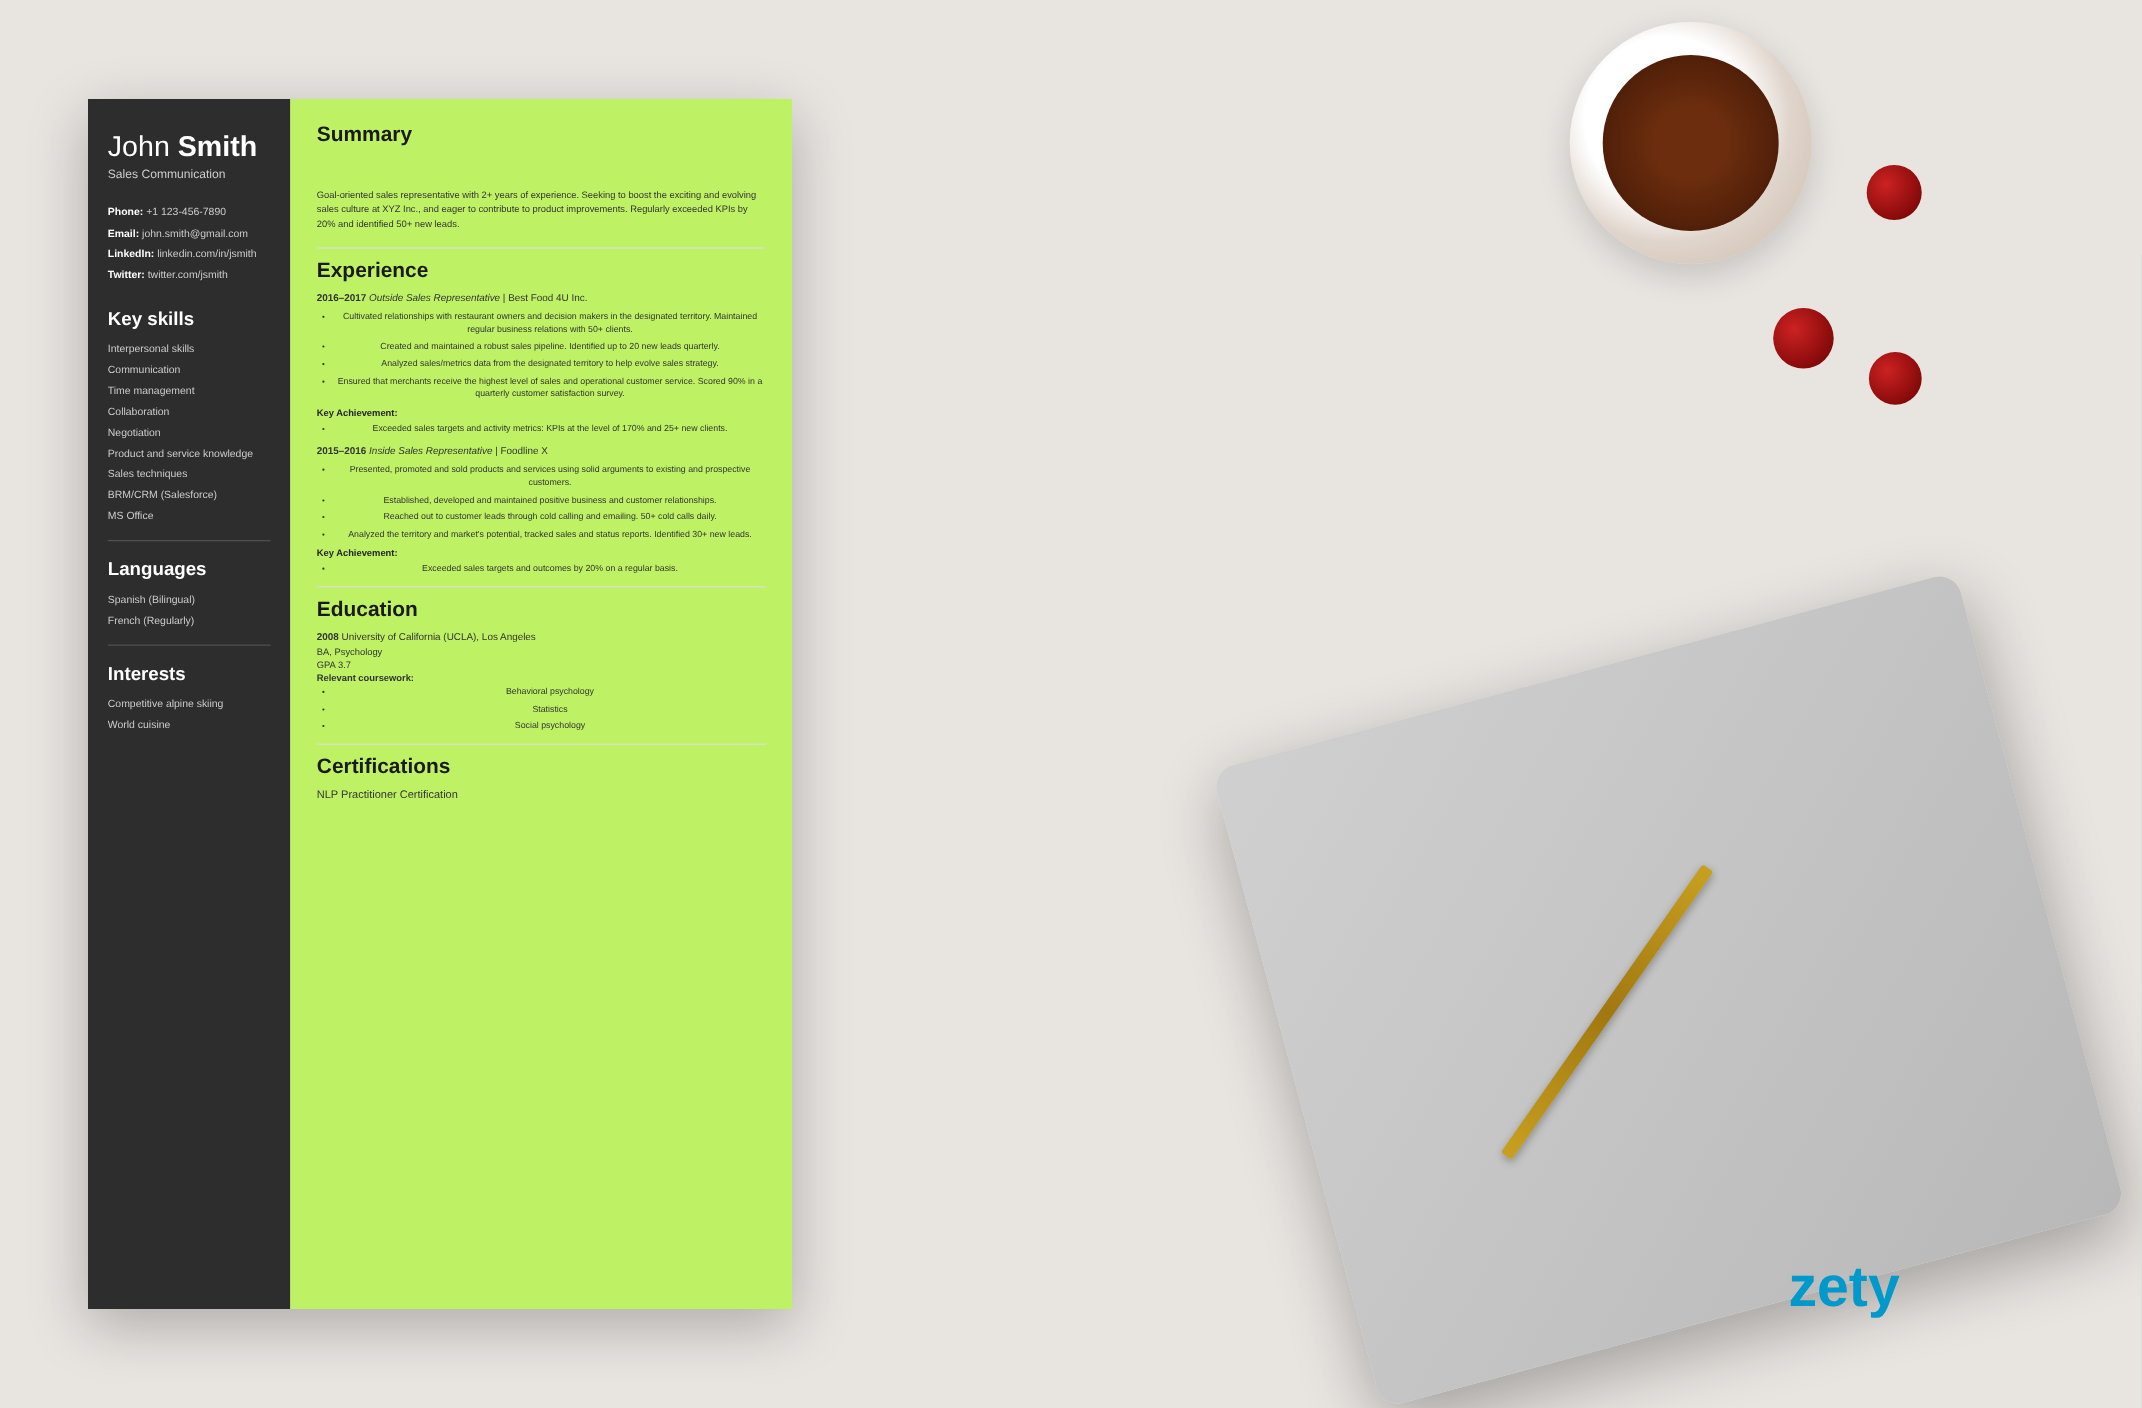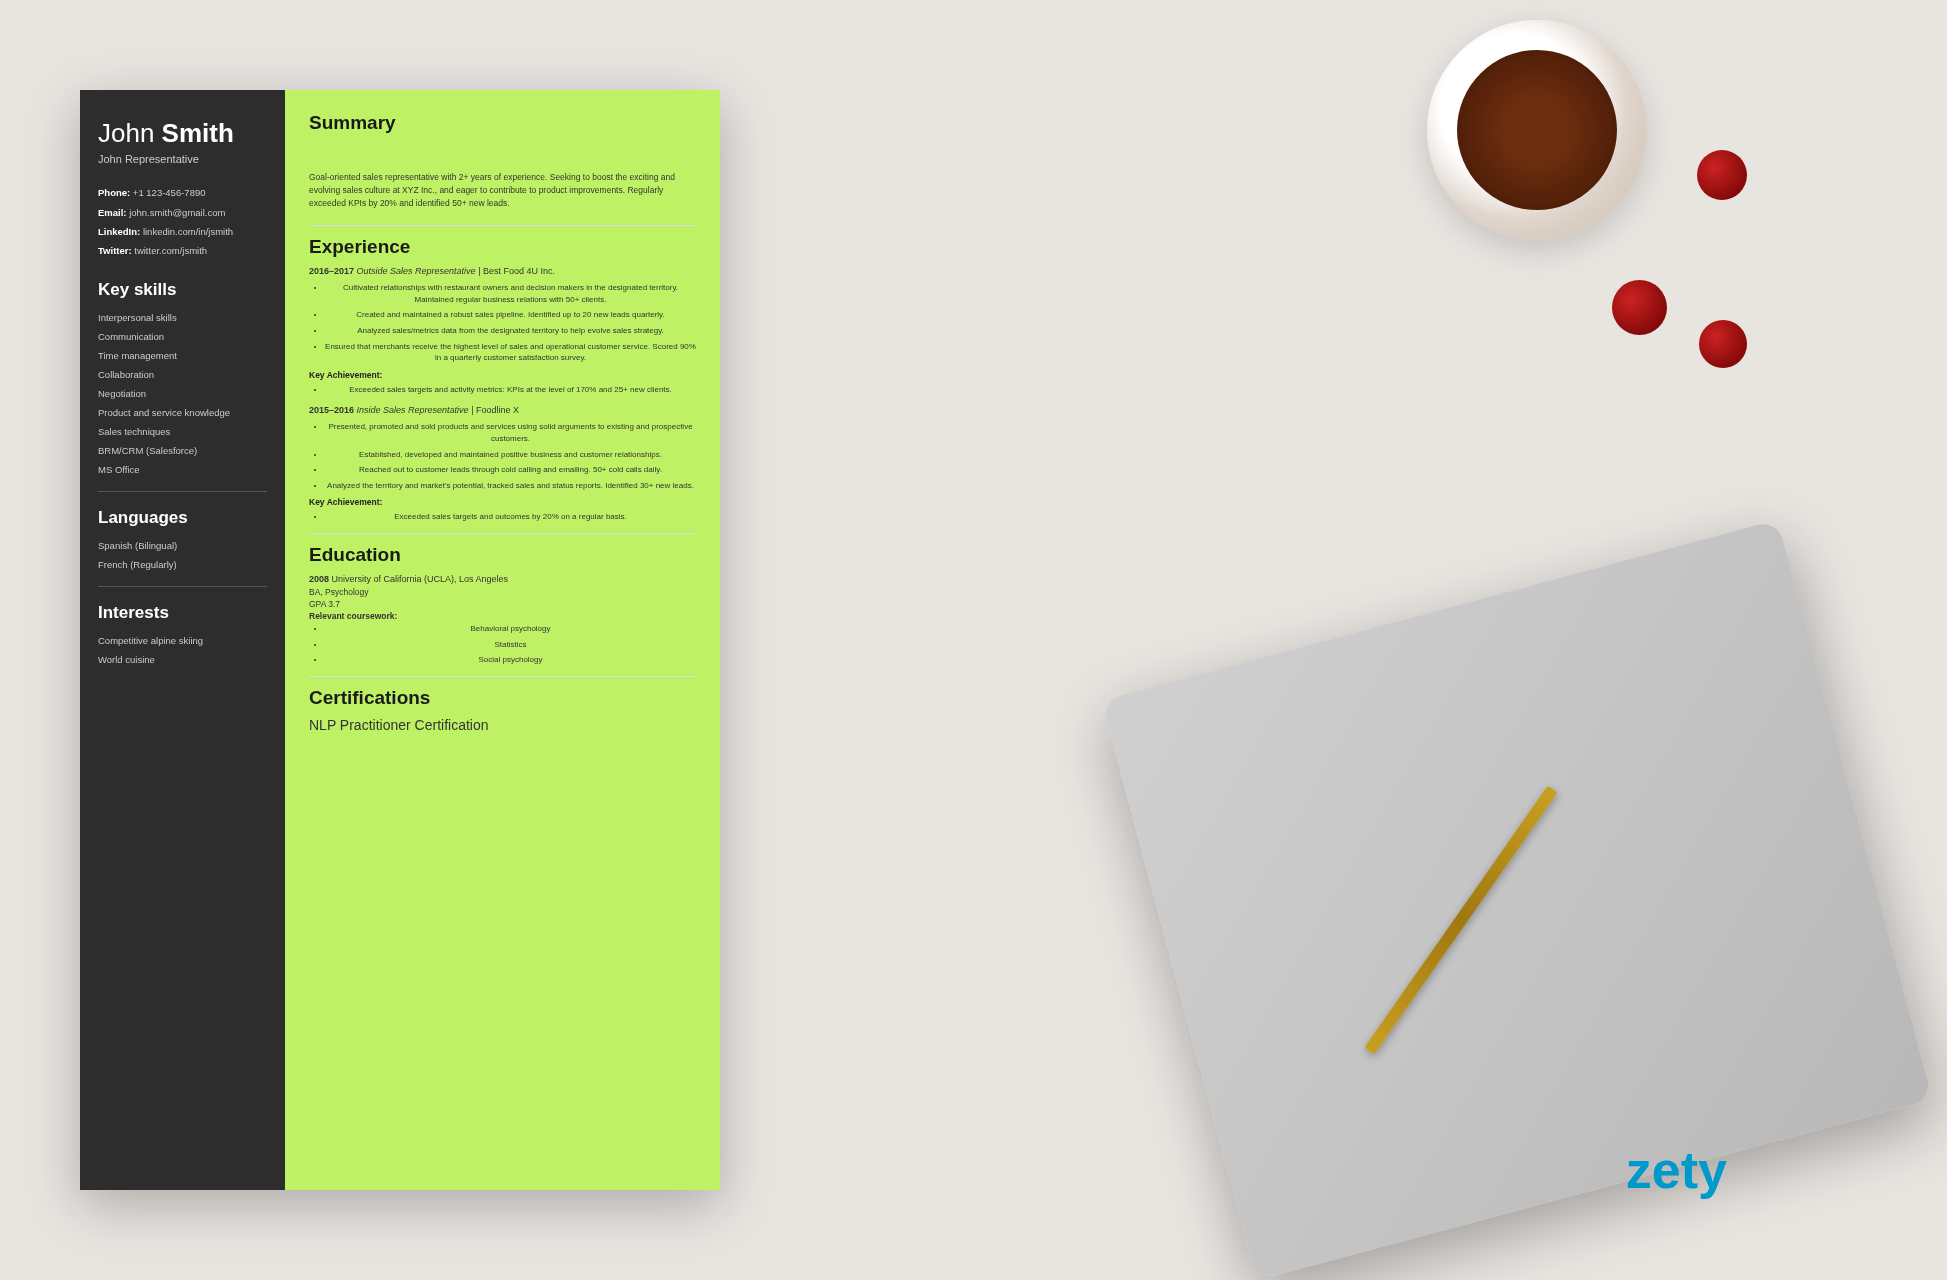--- a/index.html
+++ b/index.html
@@ -116,21 +116,21 @@
       width: 640px;
       min-height: 1100px;
       background: white;
       display: flex;
       flex-direction: row;
       box-shadow: 0 15px 50px rgba(0,0,0,0.25);
     }
 
     
     .sidebar {
-      width: 205px;
+      width: 184px;
       background-color: #2d2d2d;
       color: white;
       padding: 28px 18px;
       flex-shrink: 0;
     }
 
     .sidebar-name {
       font-size: 26px;
       font-weight: normal;
       line-height: 1.2;
@@ -268,21 +268,21 @@
     .edu-detail {
       font-size: 8.5px;
       color: #333;
       margin-bottom: 2px;
     }
     .edu-detail.bold {
       font-weight: bold;
     }
 
     .cert-text {
-      font-size: 14px;
+      font-size: 10px;
       color: #333;
       margin-top: 4px;
     }
 
     .section-separator {
       border: none;
       border-top: 1.5px solid #ddd;
       margin: 10px 0;
     }
   </style>
@@ -305,21 +305,21 @@
 
 <div class="zety-logo">zety</div>
 
 <div class="resume-doc">
 
   <div class="sidebar">
 
     <div class="sidebar-name">
       <span>John </span><strong>Smith</strong>
     </div>
-    <div class="sidebar-title">John Representative</div>
+    <div class="sidebar-title">Sales Communication</div>
 
     <div class="sidebar-contact">
       <div class="sidebar-contact-item">
         <span class="label">Phone:</span>
         <span>+1 123-456-7890</span>
       </div>
       <div class="sidebar-contact-item">
         <span class="label">Email:</span>
         <span>john.smith@gmail.com</span>
       </div>

